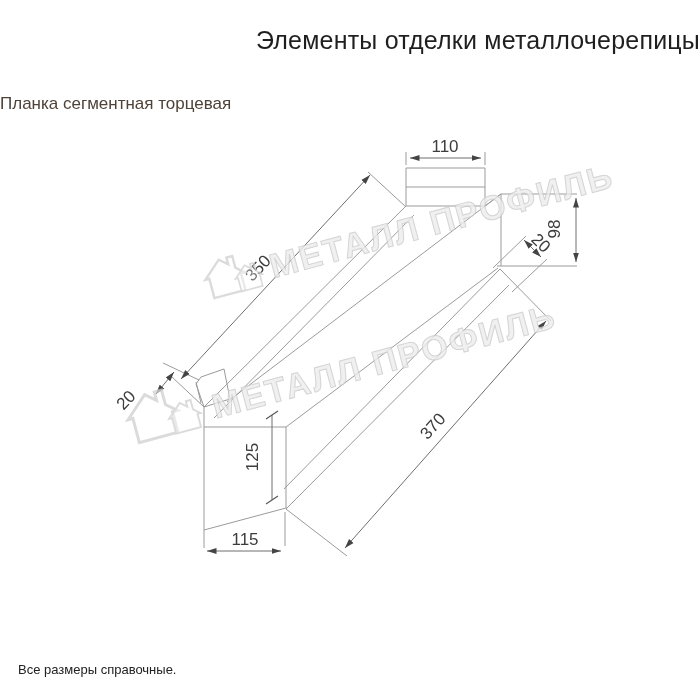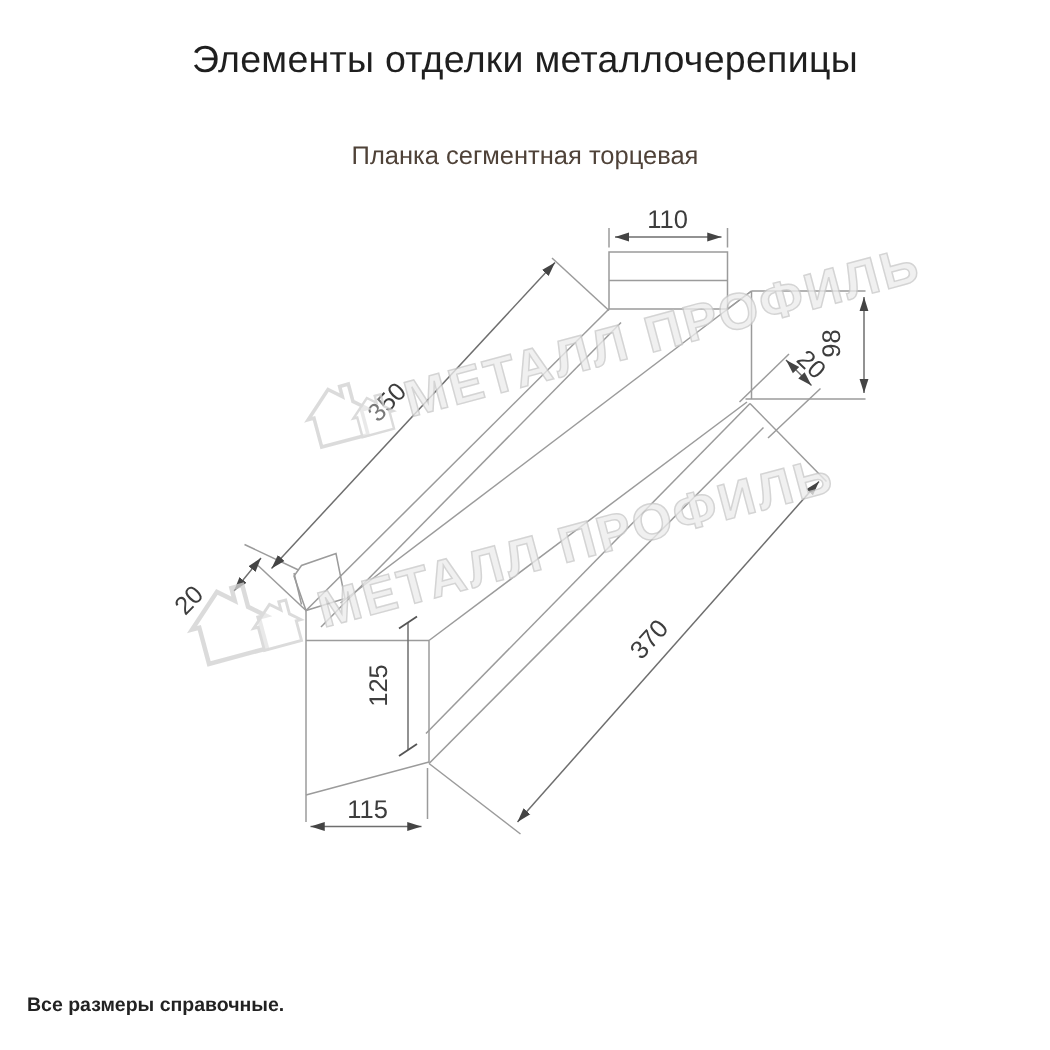--- a/index.html
+++ b/index.html
@@ -1,30 +1,30 @@
 <!DOCTYPE html>
 <html><head>
 <meta charset="utf-8">
 <style>
   html,body{margin:0;padding:0;background:#fff;}
   .page{
     position:relative;width:700px;height:700px;background:#ffffff;overflow:hidden;
     font-family:"Liberation Sans", sans-serif;
   }
   .title{
-    position:absolute;top:26px;left:0;width:700px;text-align:center;
+    position:absolute;top:26px;left:0;width:700px;text-align:right;
     font-size:25px;color:#1f1f1f;letter-spacing:0.2px;
   }
   .subtitle{
-    position:absolute;top:93px;left:0;width:700px;text-align:center;
+    position:absolute;top:93px;left:0;width:700px;text-align:left;
     font-size:17px;line-height:22px;color:#4f4238;
   }
   .footer{
     position:absolute;left:18px;bottom:22px;
-    font-size:13px;line-height:17px;color:#222;font-weight:bold;
+    font-size:13px;line-height:17px;color:#222;
   }
   svg.drawing{position:absolute;left:0;top:0;}
   .ln{stroke:#9b9b9b;stroke-width:1;fill:none;}
   .dim{stroke:#6e6e6e;stroke-width:1;fill:none;}
   .tick{stroke:#555;stroke-width:1.2;fill:none;}
   .dimtxt{fill:#3d3d3d;font-size:17px;font-family:"Liberation Sans",sans-serif;}
   .wm-txt{
     fill:#ececec;stroke:#c9c9c9;stroke-width:1;
     font-size:34px;font-weight:bold;letter-spacing:2px;
     font-family:"Liberation Sans",sans-serif;

